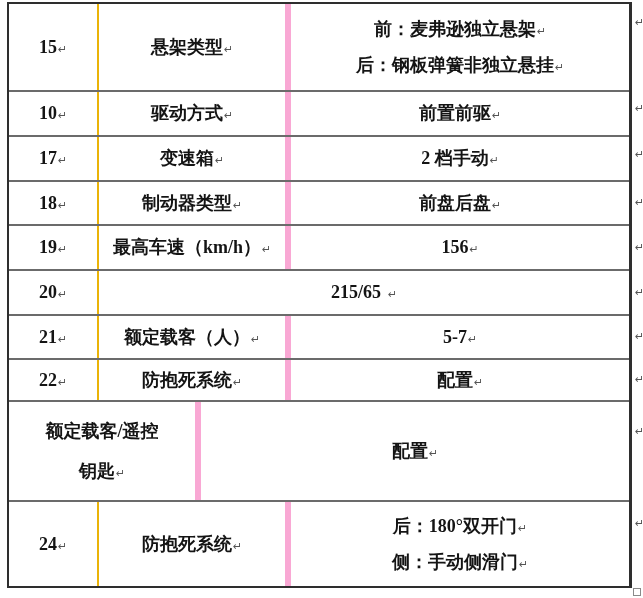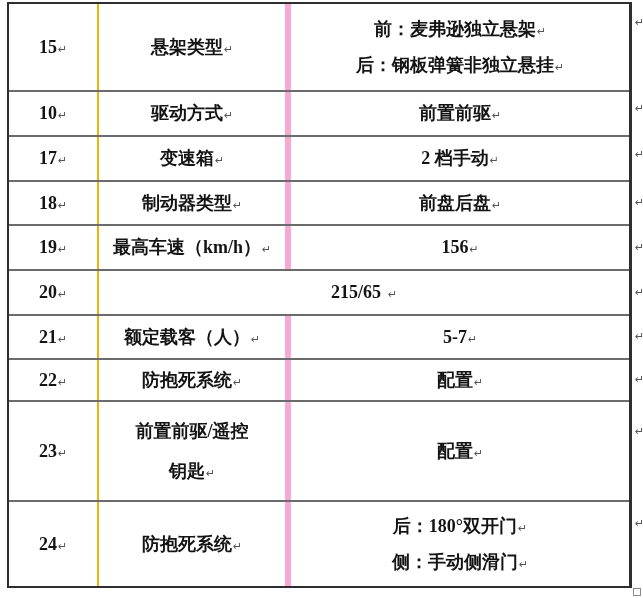--- a/index.html
+++ b/index.html
@@ -151,25 +151,22 @@
       </div>
       <div class="cell c2">
         <span class="line"><span>防抱死系统</span><span class="pm">↵</span></span>
       </div>
       <div class="cell c3">
         <span class="line"><span>配置</span><span class="pm">↵</span></span>
       </div>
     </div>
 
     <div class="row" style="height:100px">
-      <div class="cell c1">
-        <span class="line"><span>23</span><span class="pm">↵</span></span>
-      </div>
       <div class="cell c2 multiline">
-        <span class="line"><span>前置前驱/遥控</span></span>
+        <span class="line"><span>额定载客/遥控</span></span>
         <span class="line"><span>钥匙</span><span class="pm">↵</span></span>
       </div>
       <div class="cell c3">
         <span class="line"><span>配置</span><span class="pm">↵</span></span>
       </div>
     </div>
 
     <div class="row" style="height:84px">
       <div class="cell c1">
         <span class="line"><span>24</span><span class="pm">↵</span></span>

